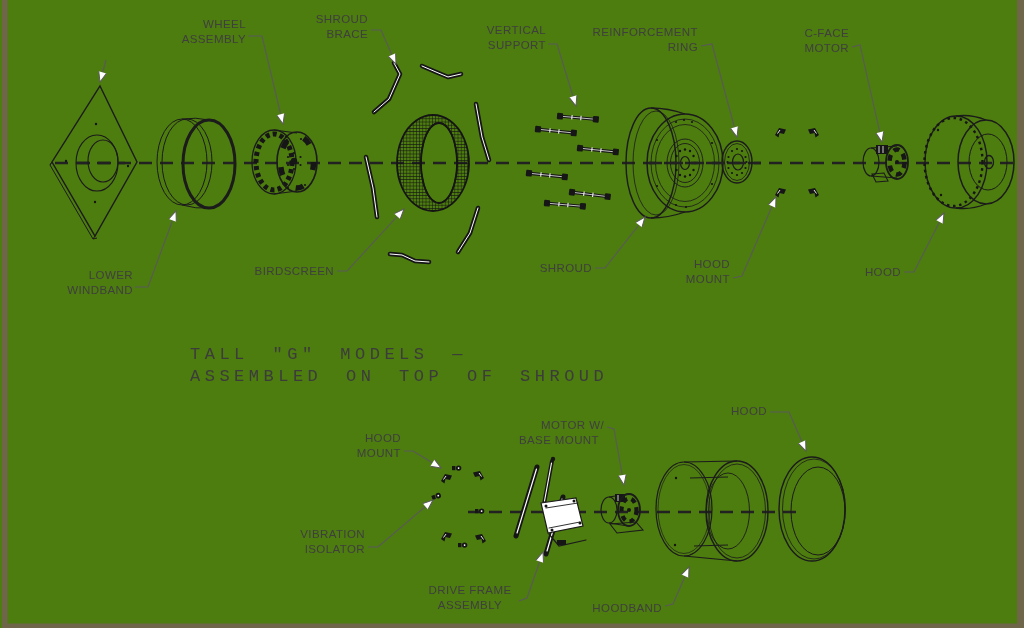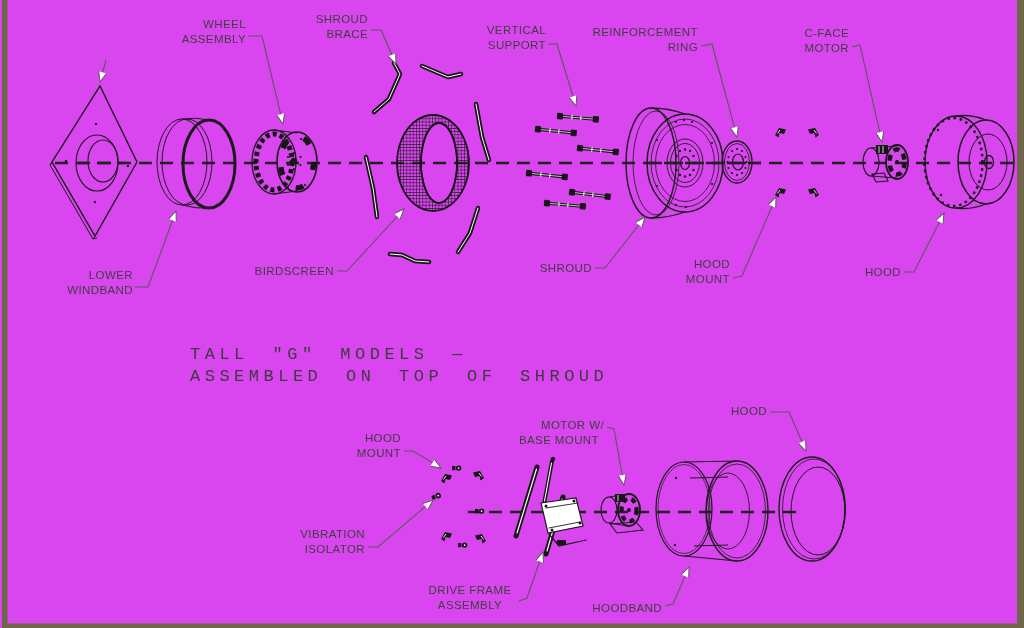--- a/index.html
+++ b/index.html
@@ -1,16 +1,16 @@
 <!DOCTYPE html>
 <html><head>
 <meta charset="utf-8">
 <style>
   html,body{margin:0;padding:0;background:#ffffff;}
-  .stage{position:relative;width:1024px;height:628px;background:#d946ef;overflow:hidden;}
+  .stage{position:relative;width:1024px;height:628px;background:#4d7c0f;overflow:hidden;}
   svg{display:block;}
   .lbl{font-family:"Liberation Sans",sans-serif;font-size:11.5px;fill:#3f3f3f;letter-spacing:.4px;}
   .hd{font-family:"Liberation Mono",monospace;font-size:17px;fill:#3c3c3c;letter-spacing:4.5px;word-spacing:9px;}
   .part{stroke:#1b1b1b;fill:none;}
   .dark{fill:#161616;stroke:none;}
   .leader{fill:none;stroke:#5a5a5a;stroke-width:1.1;}
   .cline{fill:none;stroke:#222;stroke-width:2.4;stroke-dasharray:13 8;}
 </style>
 </head>
 <body>

